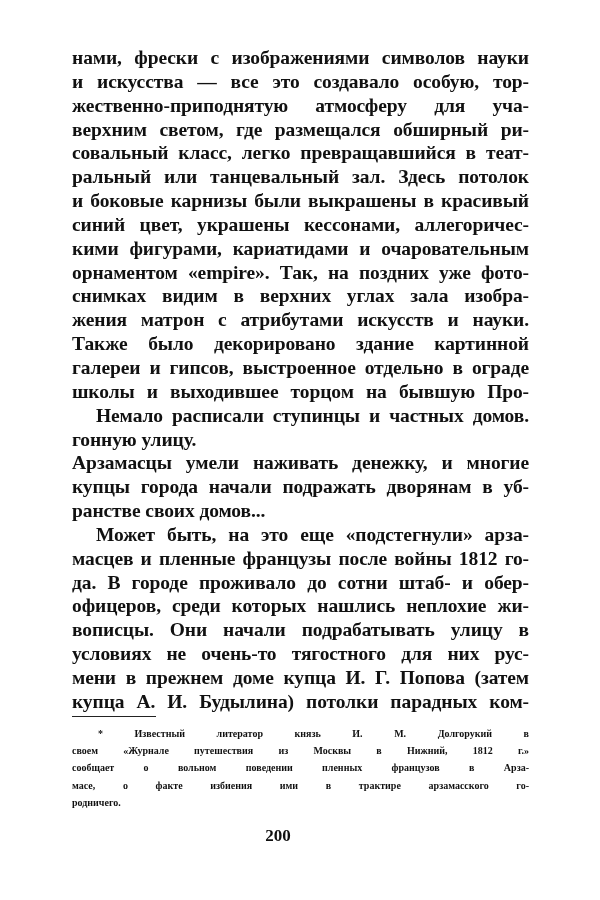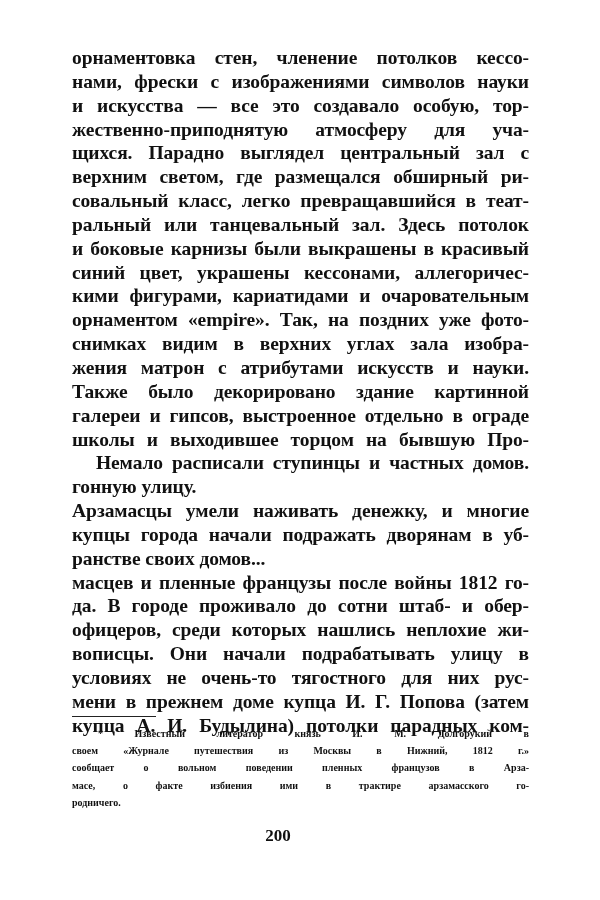--- a/index.html
+++ b/index.html
@@ -28,42 +28,41 @@
   .fline.indent { padding-left: 26px; }
   .pagenum {
     position: absolute; left: 0; width: 556px; top: 826px; text-align: center;
     font-size: 17px; font-weight: bold; line-height: 20px;
   }
 </style>
 </head>
 <body>
 
 <div class="page">
-  <span class="line">орнаментовка стен, членение потолков кессо-</span>
   <span class="line">нами, фрески с изображениями символов науки</span>
   <span class="line">и искусства — все это создавало особую, тор-</span>
   <span class="line">жественно-приподнятую атмосферу для уча-</span>
-  <span class="line">щихся. Парадно выглядел центральный зал с</span>
   <span class="line">верхним светом, где размещался обширный ри-</span>
   <span class="line">совальный класс, легко превращавшийся в теат-</span>
   <span class="line">ральный или танцевальный зал. Здесь потолок</span>
   <span class="line">и боковые карнизы были выкрашены в красивый</span>
   <span class="line">синий цвет, украшены кессонами, аллегоричес-</span>
   <span class="line">кими фигурами, кариатидами и очаровательным</span>
   <span class="line">орнаментом «empire». Так, на поздних уже фото-</span>
   <span class="line">снимках видим в верхних углах зала изобра-</span>
   <span class="line">жения матрон с атрибутами искусств и науки.</span>
   <span class="line">Также было декорировано здание картинной</span>
   <span class="line">галереи и гипсов, выстроенное отдельно в ограде</span>
   <span class="line">школы и выходившее торцом на бывшую Про-</span>
   <span class="line indent">Немало расписали ступинцы и частных домов.</span>
   <span class="line last">гонную улицу.</span>
   <span class="line">Арзамасцы умели наживать денежку, и многие</span>
   <span class="line">купцы города начали подражать дворянам в уб-</span>
   <span class="line last">ранстве своих домов...</span>
+  <span class="line indent">Может быть, на это еще «подстегнули» арза-</span>
   <span class="line">масцев и пленные французы после войны 1812 го-</span>
   <span class="line">да. В городе проживало до сотни штаб- и обер-</span>
   <span class="line">офицеров, среди которых нашлись неплохие жи-</span>
   <span class="line">вописцы. Они начали подрабатывать улицу в</span>
   <span class="line">условиях не очень-то тягостного для них рус-</span>
   <span class="line">мени в прежнем доме купца И. Г. Попова (затем</span>
   <span class="line">купца А. И. Будылина) потолки парадных ком-</span>
 </div>
 
 <div class="rule"></div>

